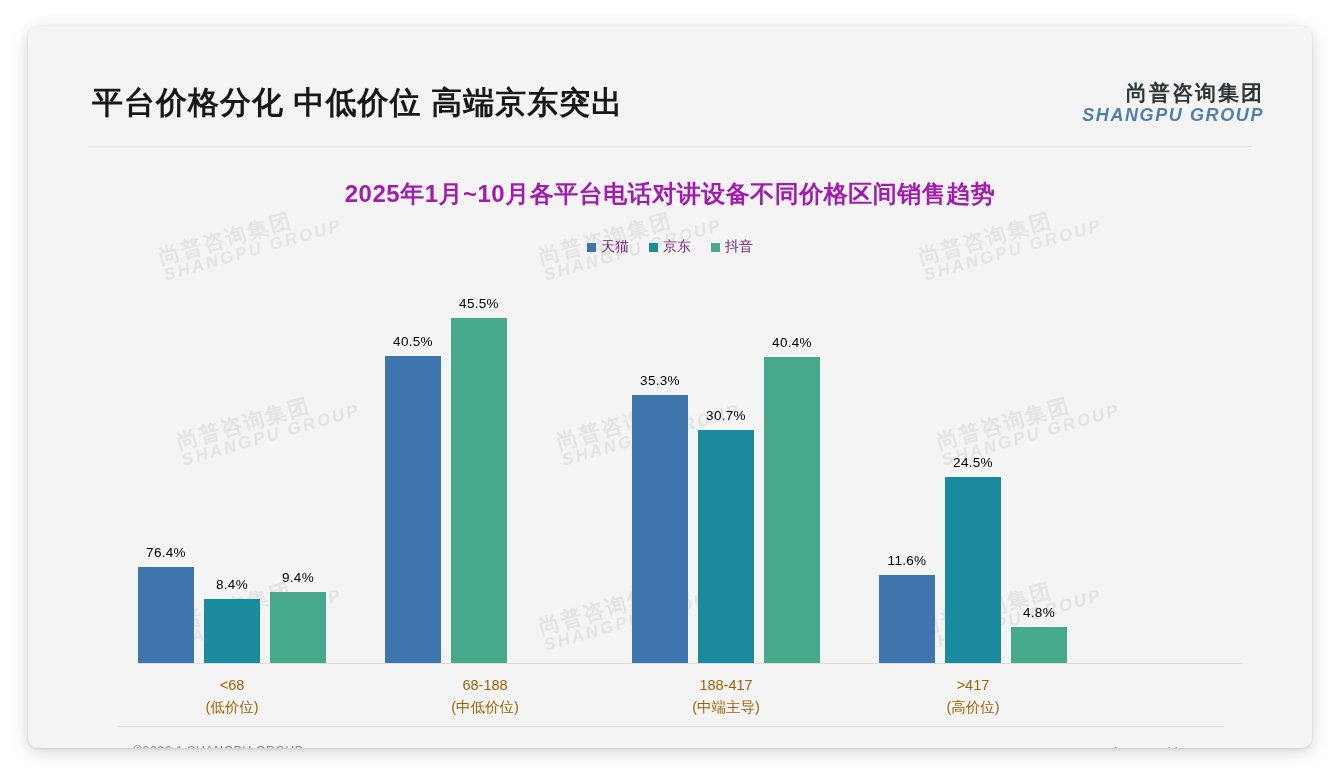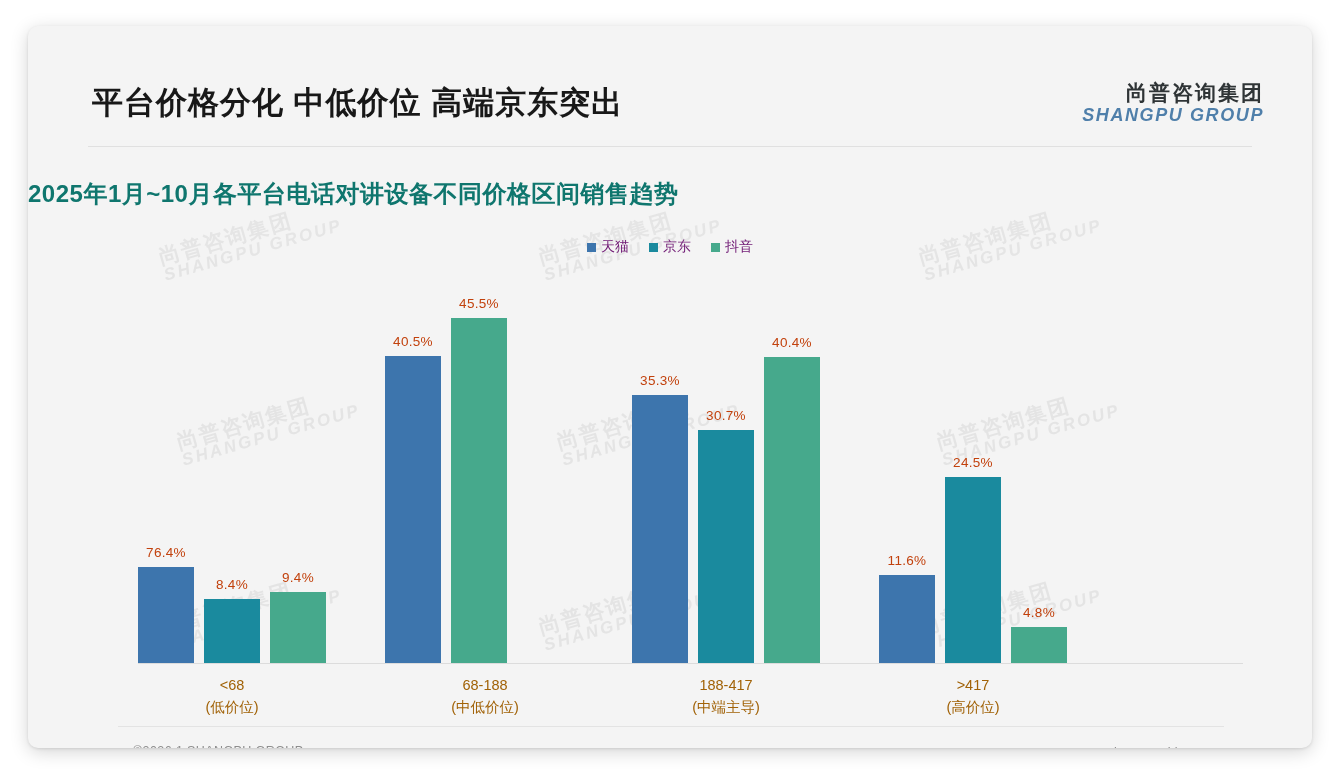--- a/index.html
+++ b/index.html
@@ -103,24 +103,24 @@
     background: #e0e0e0;
     z-index: 3;
   }
 
   
   #chart-title {
     position: absolute;
     left: 0;
     top: 152px;
     width: 100%;
-    text-align: left;
+    text-align: center;
     font-size: 24px;
     font-weight: 700;
-    color: #0f766e;
+    color: #a21caf;
     letter-spacing: 0.5px;
     z-index: 3;
   }
 
   #legend {
     position: absolute;
     top: 212px;
     width: 100%;
     display: flex;
     justify-content: center;
@@ -170,21 +170,21 @@
     width: 56px;
     display: flex;
     flex-direction: column;
     justify-content: flex-end;
     align-items: center;
     height: 100%;
   }
   .bar-label {
     position: absolute;
     font-size: 13.5px;
-    color: #c2410c;
+    color: #000000;
     white-space: nowrap;
     letter-spacing: 0.3px;
   }
   .bar {
     width: 56px;
   }
 
   .xlabels {
     position: absolute;
     top: 648px;

